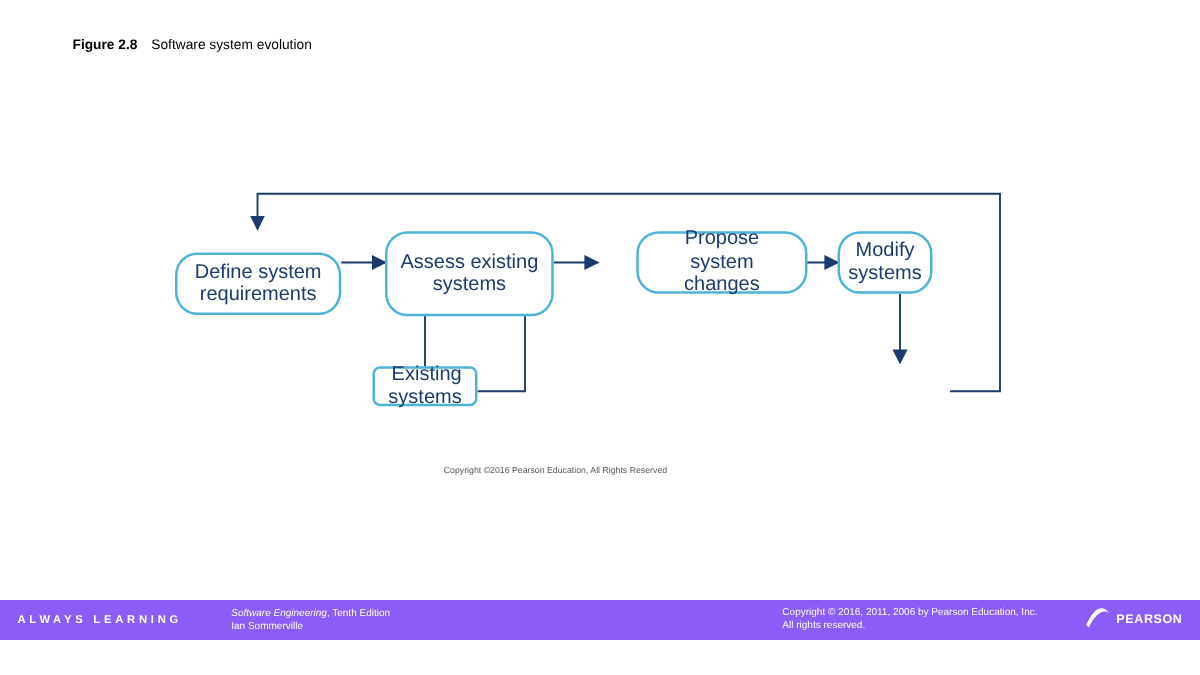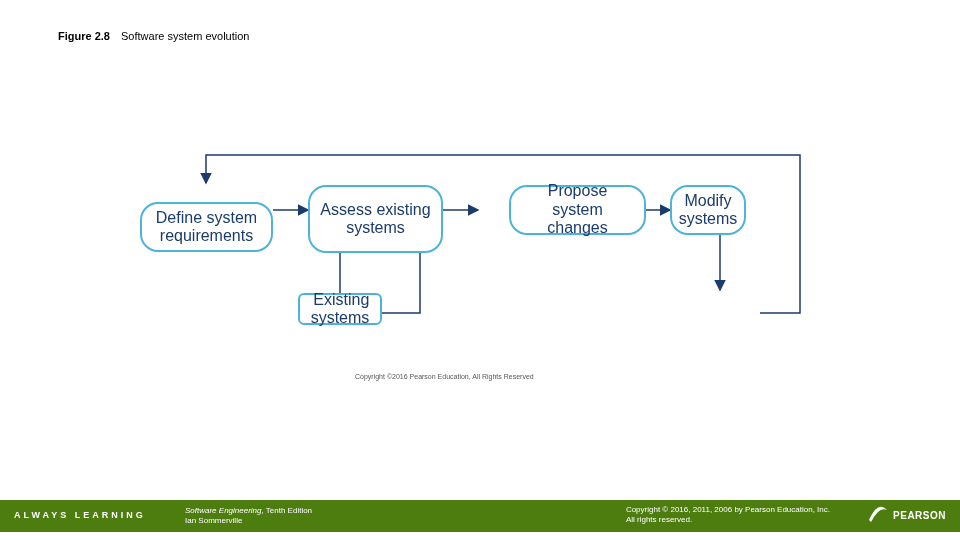--- a/index.html
+++ b/index.html
@@ -59,24 +59,24 @@
 .diag-copy {
   position: absolute;
   left: 215px;
   top: 218px;
   font-size: 7px;
   color: #555;
 }
 .footer {
   position: absolute;
   left: 0;
-  bottom: 8px;
+  bottom: 28px;
   width: 960px;
   height: 32px;
-  background: #4d7c0f;
+  background: #8b5cf6;
   color: #fff;
   font-size: 8px;
 }
 .always {
   position: absolute;
   left: 14px;
   top: 10px;
   font-size: 9px;
   letter-spacing: 3px;
   font-weight: bold;

